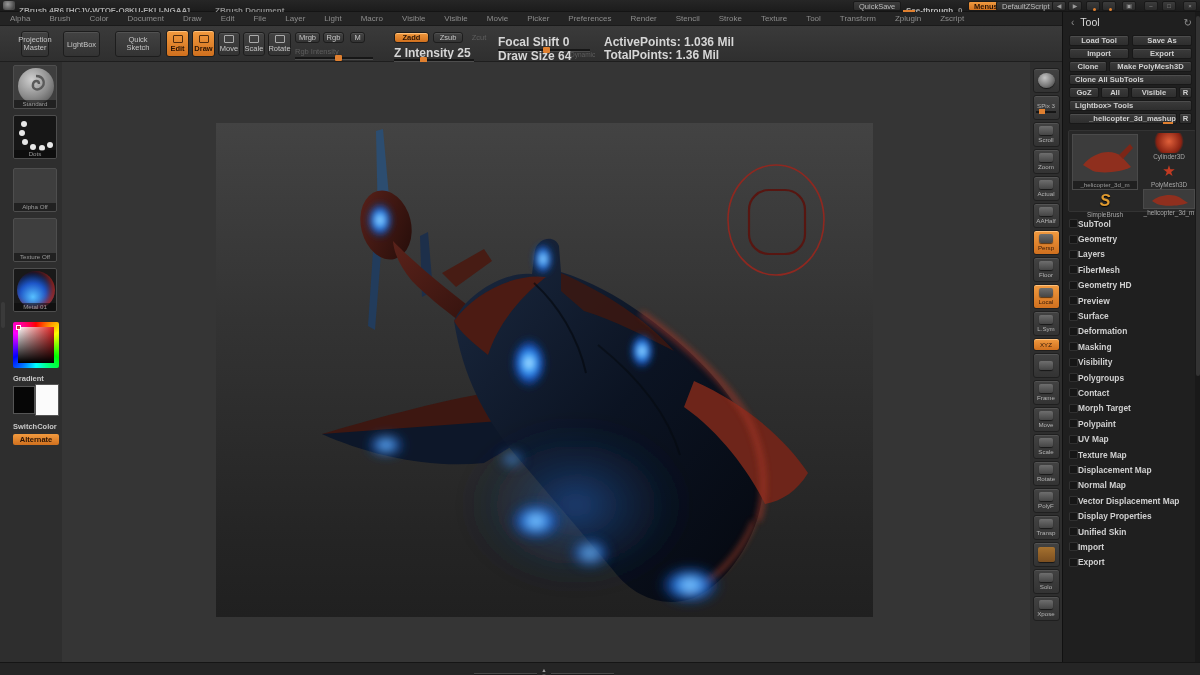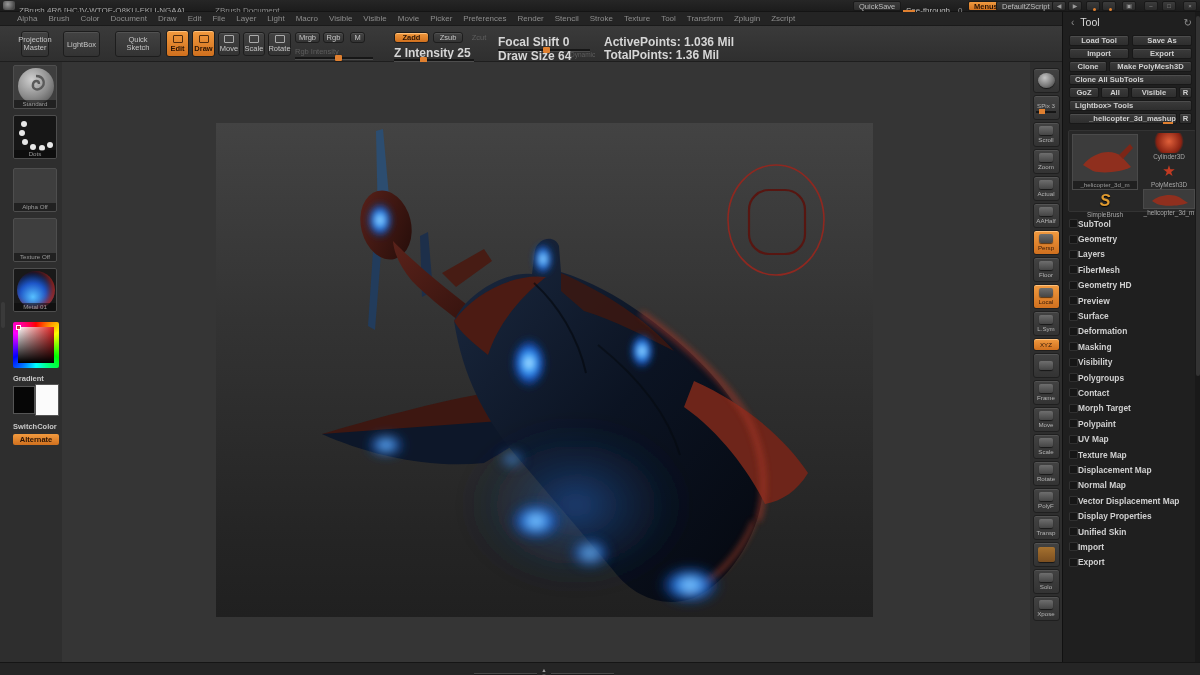--- a/index.html
+++ b/index.html
@@ -4,37 +4,37 @@
 <style>
   * { margin:0; padding:0; box-sizing:border-box; }
   html,body { width:1200px; height:675px; overflow:hidden; background:#2a2a2a;
               font-family:"Liberation Sans", sans-serif; }
   .app { position:relative; width:1200px; height:675px; background:#2e2e2e; color:#c3c3c3; }
 
   
   .titlebar { position:absolute; left:0; top:0; width:1200px; height:12px;
               background:linear-gradient(#262626,#1c1c1c); border-bottom:1px solid #141414;
               font-size:8px; color:#8f8f8f; }
-  .titlebar span { position:absolute; top:6px; white-space:nowrap; }
+  .titlebar span { position:absolute; top:6px; white-space:nowrap;font-weight:bold; }
   .tb-logo { position:absolute; left:3px; top:1px; width:12px; height:9px;
              background:radial-gradient(circle at 40% 35%, #9a9a9a, #4a4a4a 70%); border-radius:2px; }
   .tb-btn { position:absolute; top:1px; height:10px; line-height:9px; padding:0 5px;
             background:linear-gradient(#3c3c3c,#2d2d2d); border:1px solid #191919; border-radius:2px;
             font-size:7.5px; color:#bdbdbd; }
   .tb-btn.orange { background:linear-gradient(#f09a40,#d3721f); color:#2b1405; font-weight:bold; }
   .tb-chip { position:absolute; top:1px; width:14px; height:10px; border-radius:2px;
              background:linear-gradient(#3c3c3c,#2b2b2b); border:1px solid #191919;
              font-size:6px; color:#9a9a9a; text-align:center; line-height:9px; }
   .tb-chip .dot { display:inline-block; width:3px; height:3px; background:#e08030; border-radius:50%; }
   .see-underline { position:absolute; left:903px; top:10px; width:12px; height:2px; background:#e08030; }
 
   
   .menubar { position:absolute; left:0; top:12px; width:1062px; height:14px;
              background:#242424; border-bottom:1px solid #1a1a1a;
-             display:flex; align-items:center; gap:11px; padding-left:17px; }
+             display:flex; align-items:center; gap:19px; padding-left:10px; }
   .menu-item { font-size:8px; color:#8d8d8d; white-space:nowrap; }
 
   
   .topshelf { position:absolute; left:0; top:26px; width:1062px; height:36px;
               background:linear-gradient(#3a3a3a,#2f2f2f); border-bottom:1px solid #1e1e1e; }
   .ts { position:absolute; }
   .btn { background:linear-gradient(#424242,#333); border:1px solid #1d1d1d; border-radius:3px;
          box-shadow:inset 0 1px 0 #525252; color:#c6c6c6; font-size:7.5px; text-align:center;
          display:flex; align-items:center; justify-content:center; }
   .btn.orange { background:linear-gradient(#f29a3e,#d0701e); color:#2b1405; font-weight:bold;

